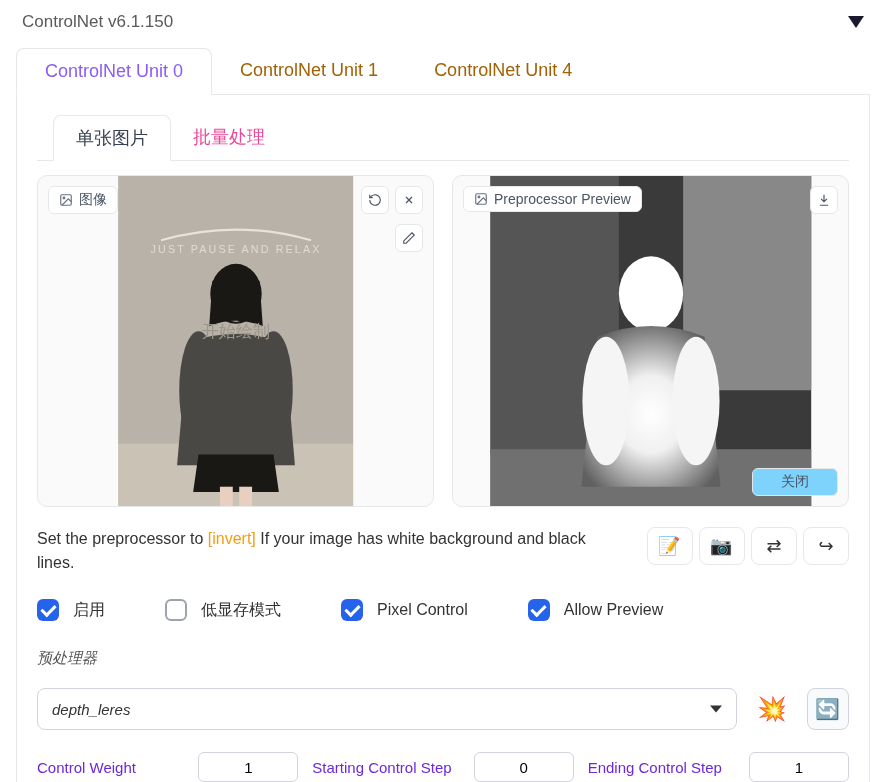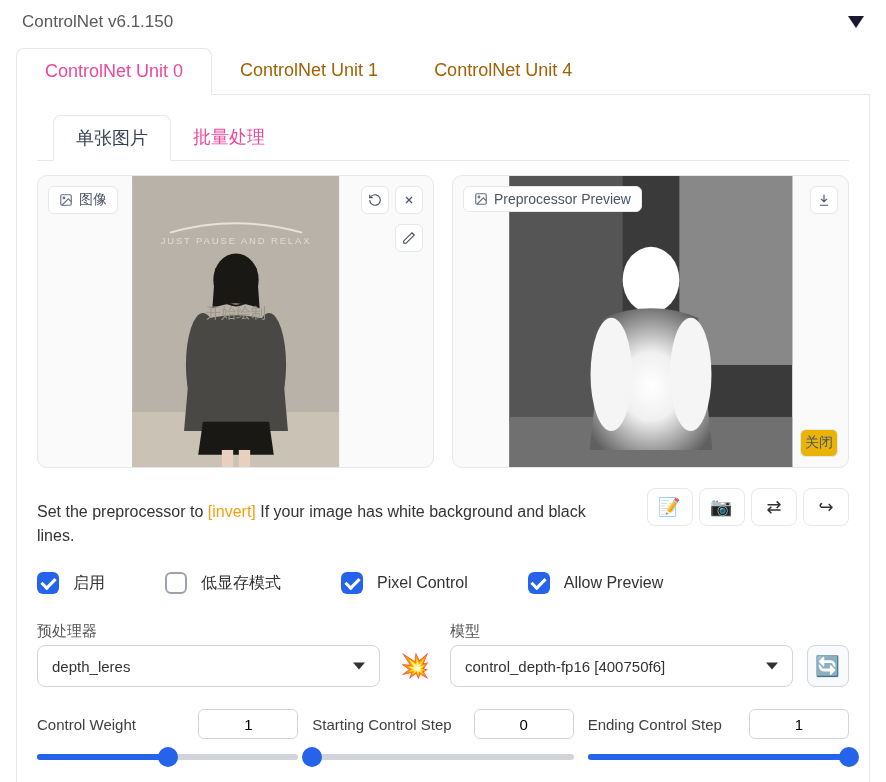--- a/index.html
+++ b/index.html
@@ -1,56 +1,56 @@
 <!DOCTYPE html>
 <html><head>
 <meta charset="utf-8">
 <style>
 * { box-sizing: border-box; margin: 0; padding: 0; }
 body { font-family: -apple-system, BlinkMacSystemFont, "Segoe UI", sans-serif; font-size: 15px; color: #333; background: #fff; width: 886px; }
 .header { display: flex; justify-content: space-between; align-items: center; padding: 12px 22px 8px; color: #5a5a5a; font-size: 17px; }
 .caret-down { width: 0; height: 0; border-left: 8px solid transparent; border-right: 8px solid transparent; border-top: 12px solid #1a1a2e; }
 .tabs-outer { display: flex; border-bottom: 1px solid #e5e7eb; margin: 8px 16px 0; }
 .tab-outer { padding: 12px 28px; color: #a16207; font-size: 18px; cursor: pointer; }
-.tab-outer.active { color: #ec4899; border: 1px solid #e5e7eb; border-bottom: 1px solid #fff; border-radius: 8px 8px 0 0; margin-bottom: -1px; background: #fff; }
+.tab-outer.active { color: #8b5cf6; border: 1px solid #e5e7eb; border-bottom: 1px solid #fff; border-radius: 8px 8px 0 0; margin-bottom: -1px; background: #fff; }
 .inner-content { border: 1px solid #e5e7eb; border-top: none; border-radius: 0 0 10px 10px; margin: 0 16px; padding: 20px 20px 24px; }
 .tabs-inner { display: flex; border-bottom: 1px solid #e5e7eb; margin-bottom: 14px; }
 .tab-inner { padding: 10px 22px; color: #ec4899; font-size: 18px; cursor: pointer; }
 .tab-inner.active { color: #374151; border: 1px solid #e5e7eb; border-bottom: 1px solid #fff; border-radius: 8px 8px 0 0; margin-bottom: -1px; background: #fff; margin-left: 16px; }
 .panels { display: flex; gap: 18px; }
-.panel { flex: 1; border: 1px solid #e5e7eb; border-radius: 10px; background: #fafafa; position: relative; height: 293px; overflow: hidden; }
+.panel { flex: 1; border: 1px solid #e5e7eb; border-radius: 10px; background: #fafafa; position: relative; height: 332px; overflow: hidden; }
 .panel-label { position: absolute; top: 10px; left: 10px; background: #fff; border: 1px solid #e5e7eb; border-radius: 6px; padding: 4px 10px; font-size: 14px; color: #4b5563; display: flex; align-items: center; gap: 6px; z-index: 2; }
 .top-right-actions { position: absolute; top: 10px; right: 10px; display: flex; gap: 6px; z-index: 2; }
 .icon-btn { width: 28px; height: 28px; background: #fff; border: 1px solid #e5e7eb; border-radius: 6px; display: flex; align-items: center; justify-content: center; cursor: pointer; color: #4b5563; }
 .edit-btn { position: absolute; top: 48px; right: 10px; z-index: 2; }
-.close-label-btn { position: absolute; bottom: 10px; right: 10px; background: #eab308; border: 1px solid #e5e7eb; border-radius: 6px; padding: 4px 4px; font-size: 14px; color: #4b5563; cursor: pointer; z-index: 2; }
+.close-label-btn { position: absolute; bottom: 10px; right: 10px; background: #7dd3fc; border: 1px solid #e5e7eb; border-radius: 6px; padding: 4px 28px; font-size: 14px; color: #4b5563; cursor: pointer; z-index: 2; }
 .img-svg { position: absolute; left: 50%; top: 0; transform: translateX(-50%); height: 100%; }
 .help-row { display: flex; align-items: flex-start; justify-content: space-between; margin: 20px 0 12px; gap: 20px; }
-.help-text { color: #333; font-size: 16px; line-height: 1.5; max-width: 580px; margin-top: 12px; }
+.help-text { color: #333; font-size: 16px; line-height: 1.5; max-width: 580px; }
 .help-text .invert { color: #f59e0b; }
 .action-btns { display: flex; gap: 6px; }
 .action-btn { width: 46px; height: 38px; border: 1px solid #e5e7eb; border-radius: 8px; background: #fff; display: flex; align-items: center; justify-content: center; cursor: pointer; font-size: 18px; }
 .checks-row { display: flex; gap: 60px; margin: 24px 0 28px; align-items: center; }
 .check { display: flex; align-items: center; gap: 14px; cursor: pointer; }
 .cbox { width: 22px; height: 22px; border-radius: 6px; display: flex; align-items: center; justify-content: center; }
 .cbox.checked { background: #2563eb; }
 .cbox.unchecked { border: 2px solid #9ca3af; }
 .cbox.checked::after { content: ""; width: 6px; height: 11px; border: solid #fff; border-width: 0 3px 3px 0; transform: rotate(45deg); margin-top: -2px; }
 .check-label { font-size: 16px; color: #333; }
 .select-row { display: flex; gap: 14px; align-items: flex-end; margin-bottom: 22px; }
-.field { display: flex; flex-direction: column; gap: 4px; }
+.field { display: flex; flex-direction: column; gap: 20px; font-style: italic; }
 .field-label { font-size: 15px; color: #555; }
 .select { height: 42px; border: 1px solid #d1d5db; border-radius: 8px; padding: 0 40px 0 14px; font-size: 15px; background: #fff; position: relative; display: flex; align-items: center; cursor: pointer; }
 .select::after { content: ""; position: absolute; right: 14px; top: 50%; transform: translateY(-50%); border-left: 6px solid transparent; border-right: 6px solid transparent; border-top: 7px solid #333; }
 .burst-btn { width: 42px; height: 42px; display: flex; align-items: center; justify-content: center; font-size: 24px; cursor: pointer; }
 .refresh-btn { width: 42px; height: 42px; border: 1px solid #d1d5db; border-radius: 8px; background: #f9fafb; display: flex; align-items: center; justify-content: center; cursor: pointer; font-size: 20px; color: #2563eb; }
 .sliders-row { display: flex; gap: 14px; }
 .slider-group { flex: 1; display: flex; flex-direction: column; gap: 8px; }
 .slider-head { display: flex; justify-content: space-between; align-items: center; gap: 12px; }
-.slider-label { font-size: 15px; color: #404040; }
+.slider-label { font-size: 15px; color: #6d28d9; }
 .slider-val { width: 100px; height: 30px; border: 1px solid #d1d5db; border-radius: 6px; text-align: center; font-size: 15px; }
 .slider { position: relative; height: 20px; display: flex; align-items: center; }
 .track { position: absolute; height: 6px; width: 100%; background: #d1d5db; border-radius: 3px; }
 .fill { position: absolute; height: 6px; background: #2563eb; border-radius: 3px; }
 .thumb { position: absolute; width: 20px; height: 20px; background: #2563eb; border-radius: 50%; transform: translateX(-50%); }
 svg { display: block; }
 </style>
 </head>
 <body>
 
@@ -198,26 +198,20 @@
   <div class="select-row">
     <div class="field" style="flex:1">
       <span class="field-label">预处理器</span>
       <div class="select">
         <span>depth_leres</span>
       </div>
     </div>
     <div class="burst-btn">
         <span>💥</span>
       </div>
-    <div class="field" style="flex:1">
-      <span class="field-label">模型</span>
-      <div class="select">
-        <span>control_depth-fp16 [400750f6]</span>
-      </div>
-    </div>
     <div class="refresh-btn">
         <span>🔄</span>
       </div>
   </div>
 
   <div class="sliders-row">
     <div class="slider-group">
       <div class="slider-head">
         <span class="slider-label">Control Weight</span>
         <input class="slider-val" value="1" style="">

